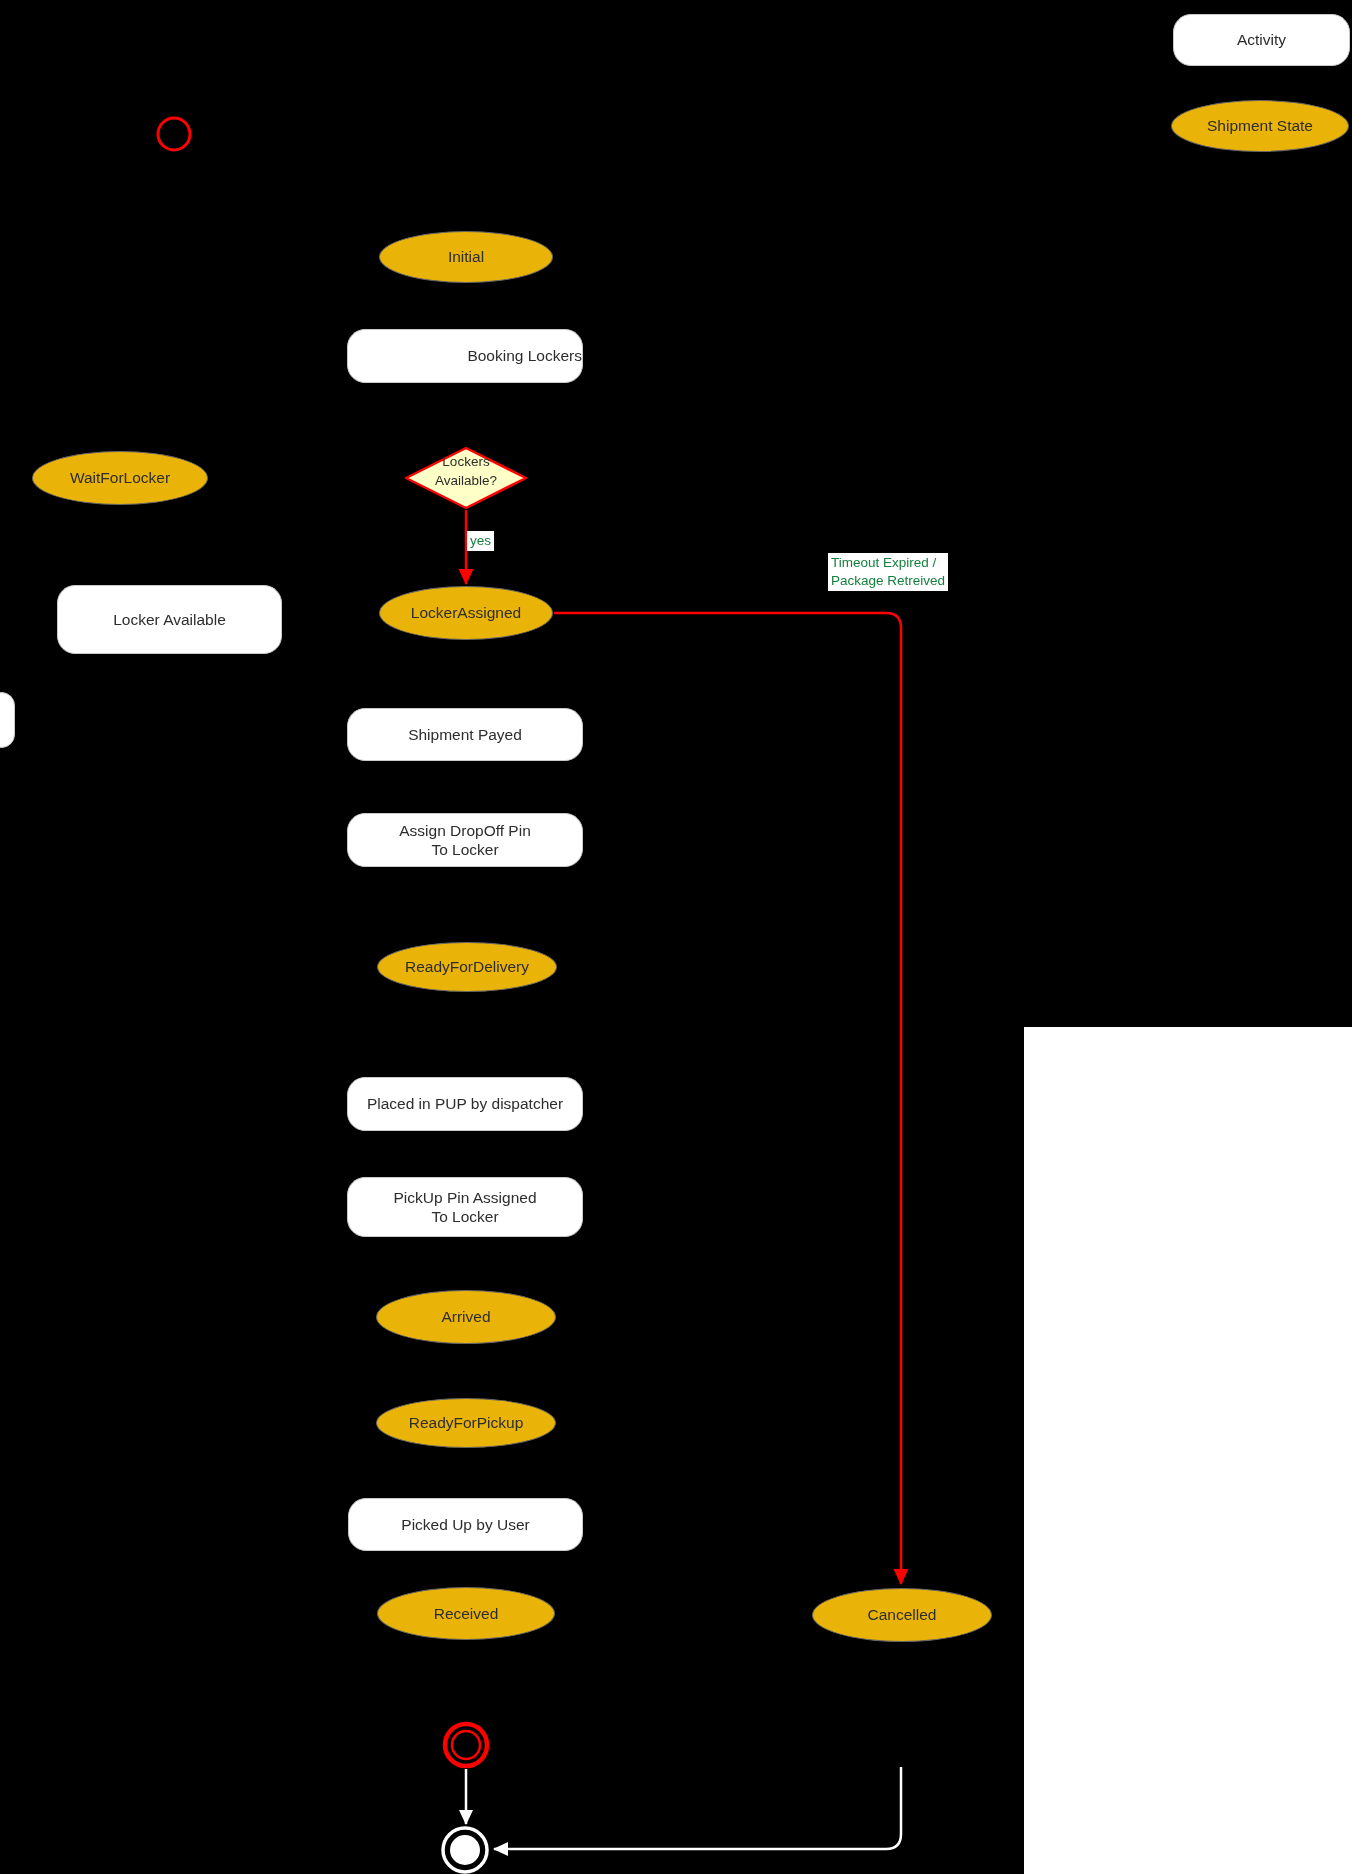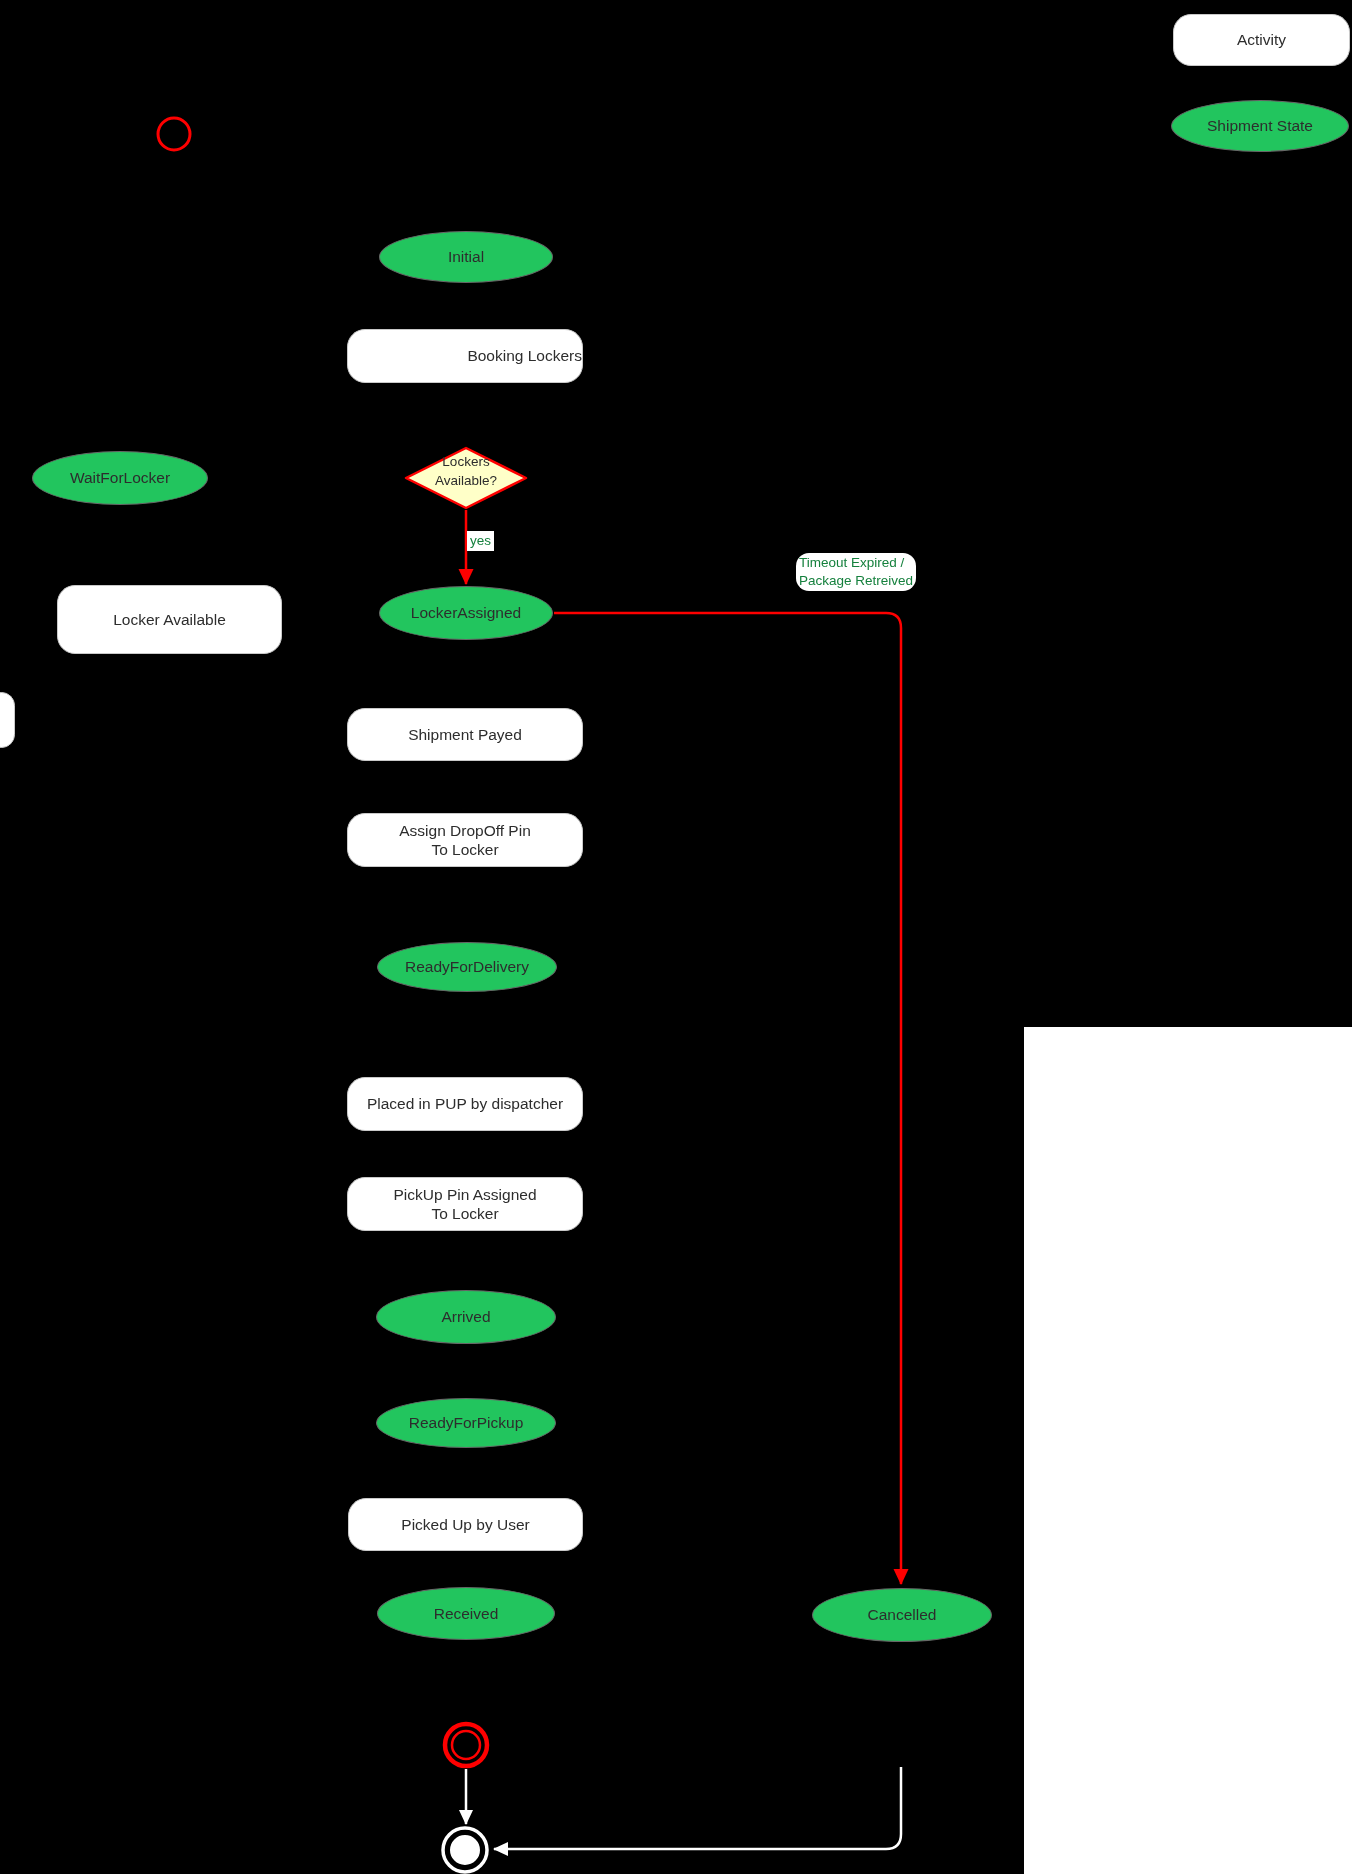--- a/index.html
+++ b/index.html
@@ -6,21 +6,21 @@
   #canvas{
     position:relative;width:1352px;height:1874px;background:#000;overflow:hidden;
     font-family:"Liberation Sans",sans-serif;color:#2d2d2d;
   }
   #page-bg{position:absolute;left:1024px;top:1027px;width:328px;height:847px;background:#ffffff;z-index:0;}
   #edges{position:absolute;left:0;top:0;z-index:1;}
   .node{position:absolute;display:flex;align-items:center;justify-content:center;
         text-align:center;white-space:pre-line;z-index:2;box-sizing:border-box;
         font-size:15.5px;line-height:1.25;}
   .act{background:#ffffff;border:1px solid #c9c9c9;border-radius:18px;}
-  .state{background:#22c55e;border:1px solid #666666;border-radius:50%;}
+  .state{background:#eab308;border:1px solid #666666;border-radius:50%;}
   .edge-label{position:absolute;background:#ffffff;color:#15803d;z-index:3;
         font-size:13.5px;line-height:1.35;padding:1px 3px;white-space:pre-line;text-align:left;}
   .diamond-label{position:absolute;z-index:3;font-size:13.5px;line-height:1.4;
         text-align:center;white-space:pre-line;color:#2d2d2d;}
 </style>
 </head>
 <body>
 
 <div id="canvas">
 
@@ -73,21 +73,21 @@
   <div class="node act" style="left:347px;top:708px;width:236px;height:53px;">
     <span>Shipment Payed</span>
   </div>
   <div class="node act" style="left:347px;top:813px;width:236px;height:54px;">
     <span>Assign DropOff Pin
 To Locker</span>
   </div>
   <div class="node act" style="left:347px;top:1077px;width:236px;height:54px;">
     <span>Placed in PUP by dispatcher</span>
   </div>
-  <div class="node act" style="left:347px;top:1177px;width:236px;height:54px;">
+  <div class="node act" style="left:347px;top:1177px;width:236px;height:60px;">
     <span>PickUp Pin Assigned
 To Locker</span>
   </div>
   <div class="node act" style="left:348px;top:1498px;width:235px;height:53px;">
     <span>Picked Up by User</span>
   </div>
 
   <div class="node state" style="left:379px;top:231px;width:174px;height:52px;">
     <span>Initial</span>
   </div>
@@ -110,16 +110,16 @@
     <span>Received</span>
   </div>
   <div class="node state" style="left:812px;top:1588px;width:180px;height:54px;">
     <span>Cancelled</span>
   </div>
 
   <div class="diamond-label" style="left:406px;top:453px;width:120px;">Lockers
 Available?</div>
 
   <div class="edge-label" style="left:467px;top:531px;">yes</div>
-  <div class="edge-label" style="left:796px;top:553px;border-radius:13px;">Timeout Expired /
+  <div class="edge-label" style="left:828px;top:553px;">Timeout Expired /
 Package Retreived</div>
 
 </div>
 
 </body></html>

